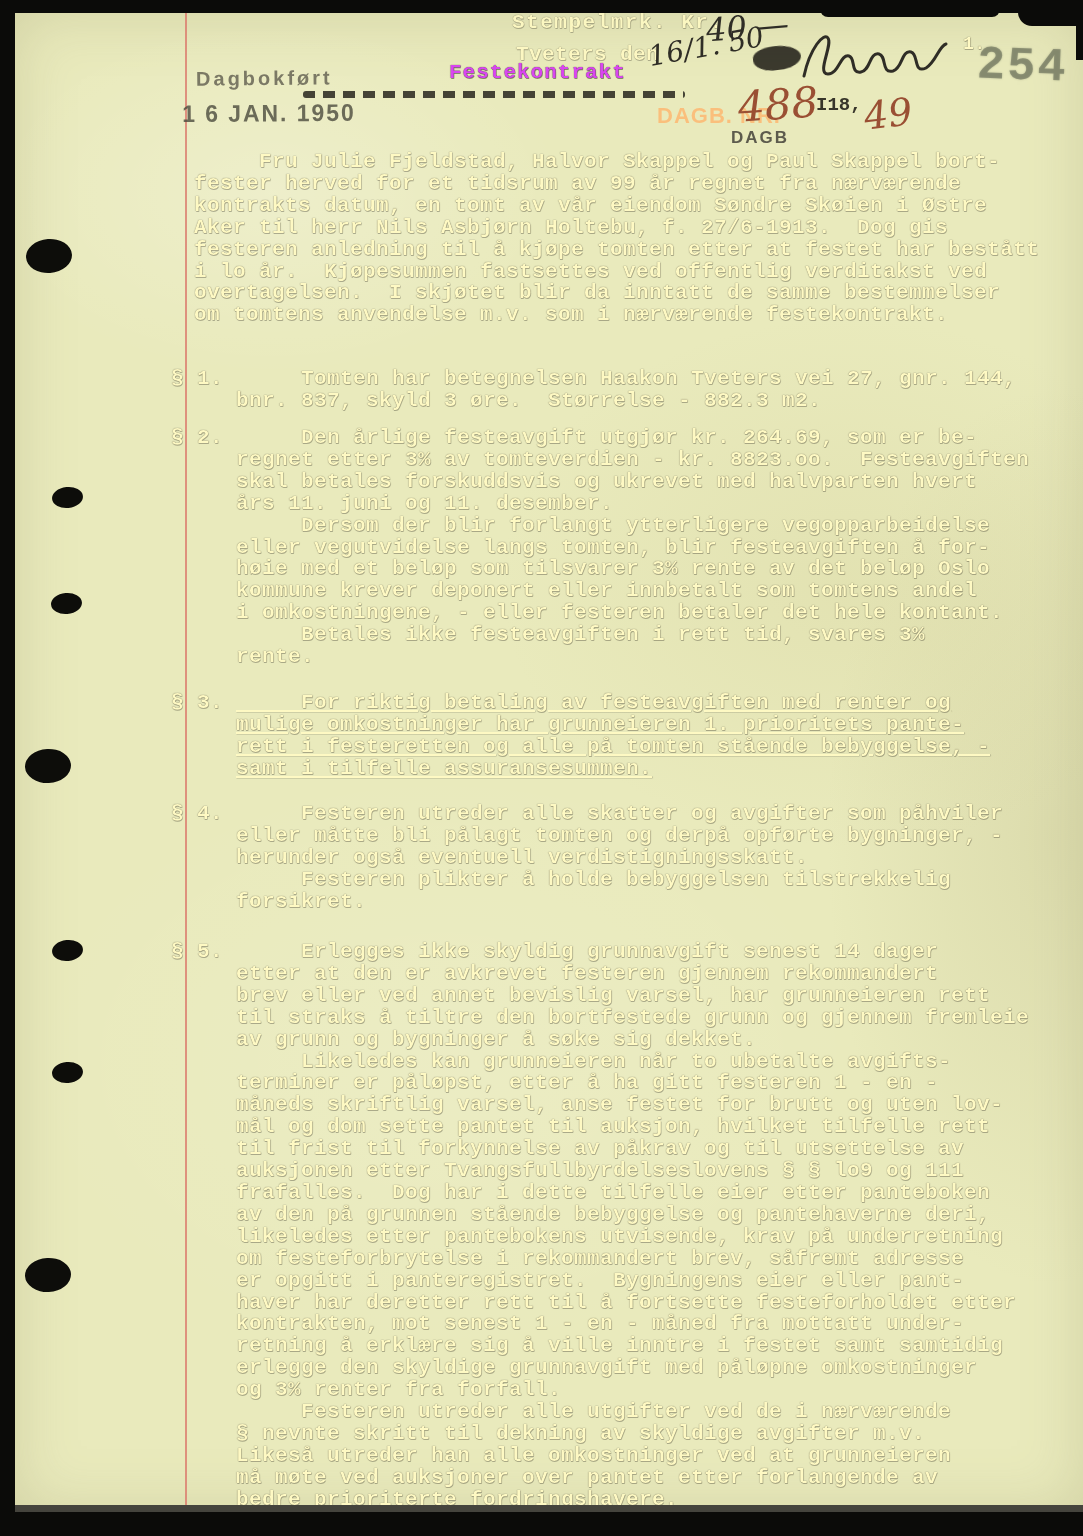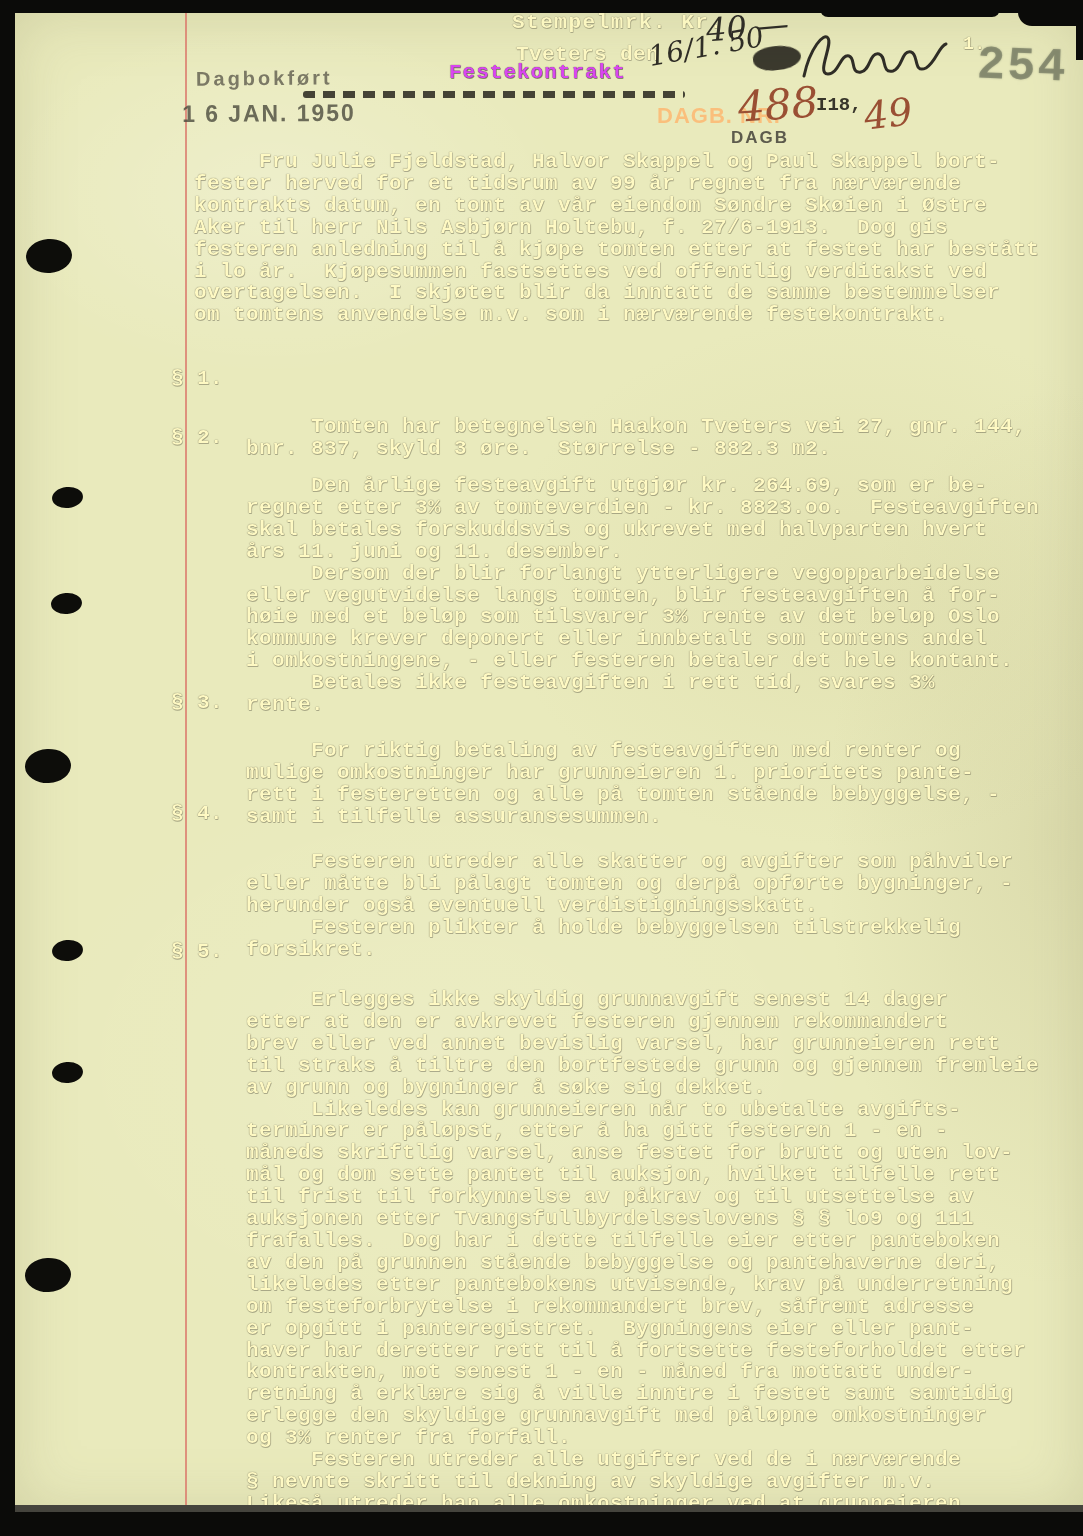--- a/index.html
+++ b/index.html
@@ -81,21 +81,21 @@
 
   .corner-mark{left:963px;top:34px;font-size:18px;}
   .page-number{
     position:absolute;left:977px;top:40px;
     font-family:"Liberation Mono","DejaVu Sans Mono",monospace;font-weight:700;
     font-size:47px;letter-spacing:2px;color:rgba(96,102,82,0.55);
     transform:rotate(2deg);text-shadow:0 0 2px rgba(96,102,82,0.4);
   }
 
   .sec-label{position:absolute;left:171px;}
-  .sec-body{position:absolute;left:246px;margin-top:48px;}
+  .sec-body{position:absolute;left:236px;}
   .intro{left:194px;top:151px;}
 </style>
 </head>
 <body>
 
 <div class="page">
 
   <div class="paper"></div>
   <div class="margin-line"></div>
 
@@ -158,21 +158,21 @@
 eller vegutvidelse langs tomten, blir festeavgiften å for-
 høie med et beløp som tilsvarer 3% rente av det beløp Oslo
 kommune krever deponert eller innbetalt som tomtens andel
 i omkostningene, - eller festeren betaler det hele kontant.
      Betales ikke festeavgiften i rett tid, svares 3%
 rente.</div>
   </div>
 
   <div>
     <div class="tw sec-label" style="top:692px;">§ 3.</div>
-    <div class="tw sec-body" style="top:692px;">     For riktig betaling av festeavgiften med renter og
+    <div class="tw sec-body" style="top:692px;text-decoration:underline;">     For riktig betaling av festeavgiften med renter og
 mulige omkostninger har grunneieren 1. prioritets pante-
 rett i festeretten og alle på tomten stående bebyggelse, -
 samt i tilfelle assuransesummen.</div>
   </div>
 
   <div>
     <div class="tw sec-label" style="top:803px;">§ 4.</div>
     <div class="tw sec-body" style="top:803px;">     Festeren utreder alle skatter og avgifter som påhviler
 eller måtte bli pålagt tomten og derpå opførte bygninger, -
 herunder også eventuell verdistigningsskatt.

